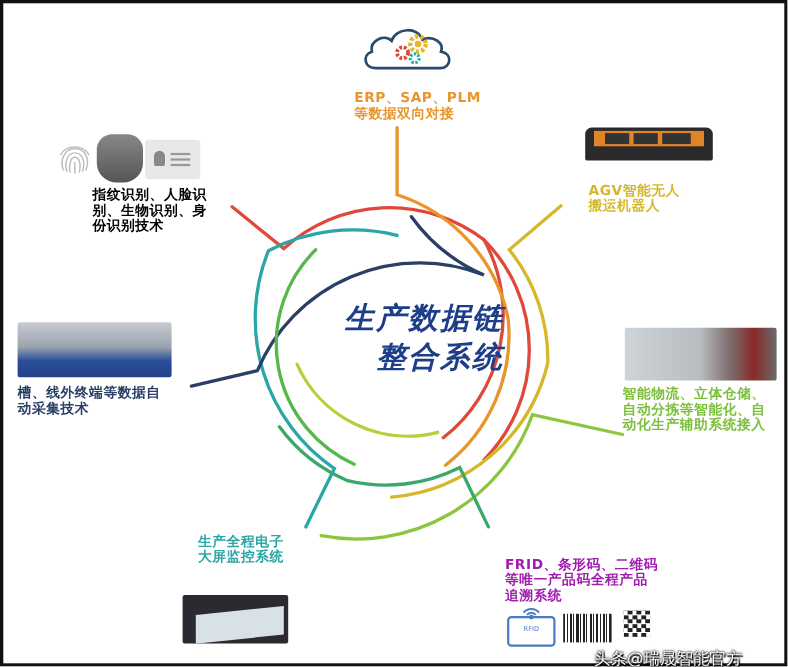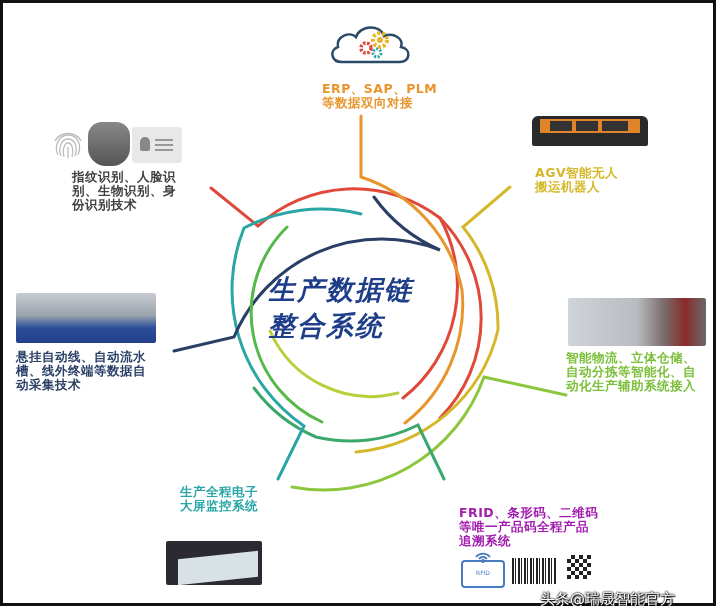--- a/index.html
+++ b/index.html
@@ -3,21 +3,21 @@
 <meta charset="utf-8">
 <style>
   html, body { margin: 0; padding: 0; background: #fff; }
   body { width: 716px; height: 606px; position: relative; overflow: hidden;
          font-family: "DejaVu Sans", sans-serif; }
   .frame { position: absolute; left: 0; top: 0; width: 710px; height: 600px;
            border-top: 3px solid #111; border-left: 3px solid #111;
            border-right: 3px solid #111; border-bottom: 3px solid #111; background: #fff; }
   svg.rings { position: absolute; left: 0; top: 0; }
   .label { position: absolute; font-size: 12.5px; line-height: 14px; font-weight: bold; letter-spacing: 0.5px; }
-  .center-title { position: absolute; left: 268px; top: 272px; width: 190px; text-align: left;
+  .center-title { position: absolute; left: 268px; top: 272px; width: 190px; text-align: right;
                   color: #1f3e8a; font-size: 27px; font-weight: bold; line-height: 36px;
                   font-style: italic; letter-spacing: 2px; }
   .photo { position: absolute; border-radius: 2px; overflow: hidden; }
   .watermark { position: absolute; left: 540px; top: 566px; font-size: 15px; color: #fff;
                text-shadow: 0 0 2px #000, 0 0 2px #000, 1px 1px 1px #000; letter-spacing: 0px; margin-top: 24px; }
 </style>
 </head>
 <body>
 
 <div class="frame"></div>
@@ -76,40 +76,39 @@
     <path d="M5,14 C10,4 26,4 31,14"></path>
   </g>
 </svg>
 <div style="position:absolute;left:88px;top:122px;width:42px;height:44px;background:linear-gradient(#888,#555);border-radius:14px 14px 18px 18px;"></div>
 <div style="position:absolute;left:132px;top:127px;width:50px;height:36px;background:#e8e8e8;border-radius:3px;">
   <div style="position:absolute;left:8px;top:10px;width:10px;height:14px;background:#888;border-radius:5px 5px 2px 2px;"></div>
   <div style="position:absolute;left:23px;top:12px;width:18px;height:2px;background:#999;"></div>
   <div style="position:absolute;left:23px;top:17px;width:18px;height:2px;background:#999;"></div>
   <div style="position:absolute;left:23px;top:22px;width:18px;height:2px;background:#999;"></div>
 </div>
-<div class="label" style="left:72px;top:170px;color:#404040;">
+<div class="label" style="left:84px;top:170px;color:#000000;">
   <div>指纹识别、人脸识</div>
   <div>别、生物识别、身</div>
   <div>份识别技术</div>
 </div>
 
 <div class="photo" style="left:532px;top:116px;width:116px;height:30px;background:#2a2a2a;border-radius:6px 6px 2px 2px;">
   <div style="position:absolute;left:8px;top:3px;width:100px;height:14px;background:#e0842a;"></div>
   <div style="position:absolute;left:18px;top:5px;width:22px;height:10px;background:#333;"></div>
   <div style="position:absolute;left:44px;top:5px;width:22px;height:10px;background:#333;"></div>
   <div style="position:absolute;left:70px;top:5px;width:26px;height:10px;background:#333;"></div>
 </div>
 <div class="label" style="left:535px;top:166px;color:#d4b82a;">
   <div>AGV智能无人</div>
   <div>搬运机器人</div>
 </div>
 
 <div class="photo" style="left:16px;top:293px;width:140px;height:50px;background:linear-gradient(#c8ccd2 0%,#9aa3ad 45%,#2a4e9a 70%,#24408a 100%);"></div>
 <div class="label" style="left:16px;top:350px;color:#2a3f66;">
-  <div>悬挂自动线、自动流水</div>
   <div>槽、线外终端等数据自</div>
   <div>动采集技术</div>
 </div>
 
 <div class="photo" style="left:568px;top:298px;width:138px;height:48px;background:linear-gradient(90deg,#cfd4d8 0%,#b8bcc0 50%,#7a6a6a 70%,#8a2a2a 85%,#6a6a6a 100%);"></div>
 <div class="label" style="left:566px;top:351px;color:#7bbf3a;">
   <div>智能物流、立体仓储、</div>
   <div>自动分拣等智能化、自</div>
   <div>动化生产辅助系统接入</div>
 </div>

